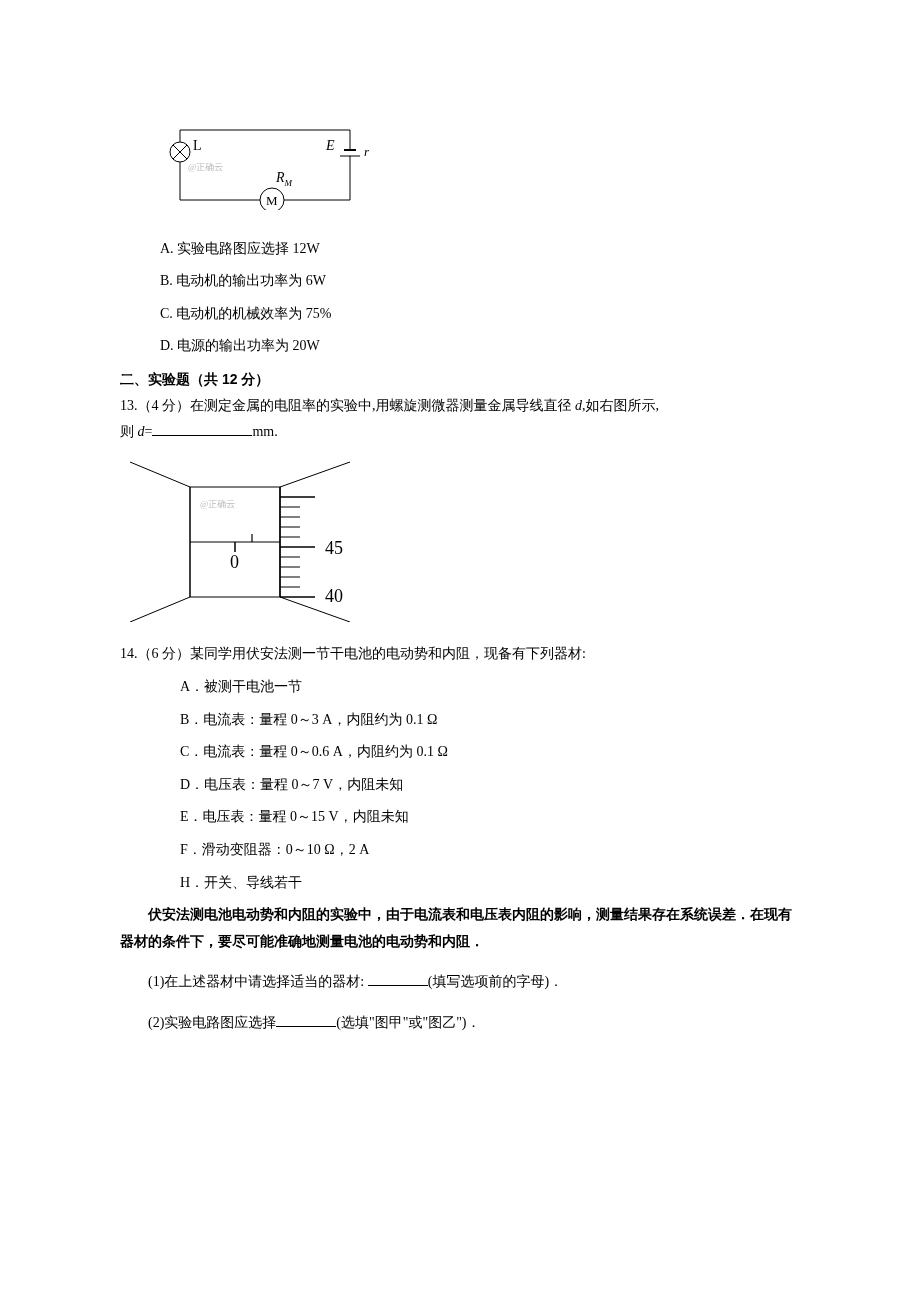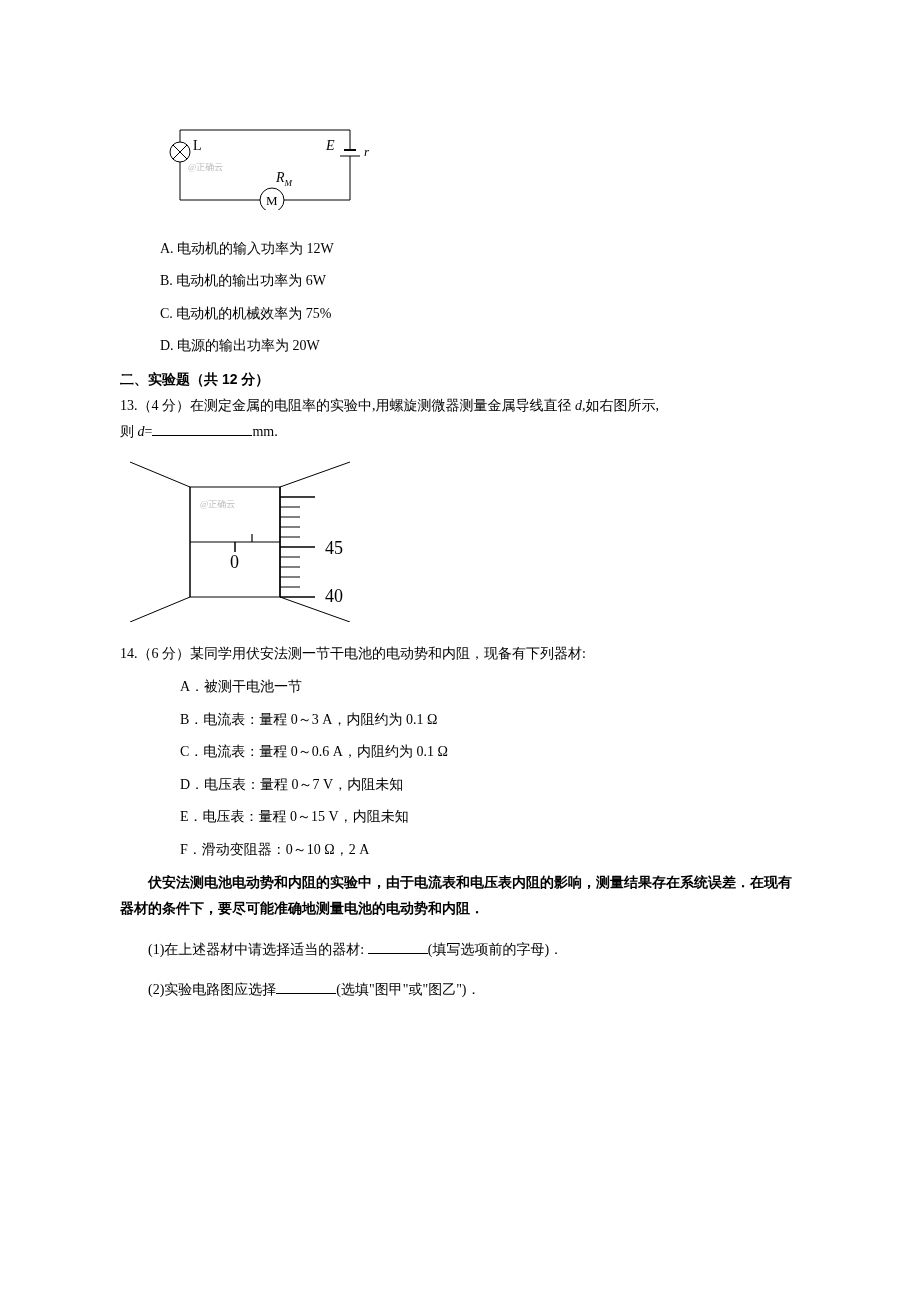--- a/index.html
+++ b/index.html
@@ -109,21 +109,21 @@
     <text x="204" y="36" font-size="13" class="italic-serif">r</text>
 
     <text x="116" y="62" font-size="14" class="italic-serif">
       <tspan>R</tspan><tspan dy="4" font-size="9">M</tspan>
     </text>
 
     <text x="28" y="50" class="watermark">@正确云</text>
   </svg>
 
   <div class="options">
-    <div class="option-line">A. 电动机的输入功率为 12W</div>
+    <div class="option-line">A. 实验电路图应选择 12W</div>
     <div class="option-line">B. 电动机的输出功率为 6W</div>
     <div class="option-line">C. 电动机的机械效率为 75%</div>
     <div class="option-line">D. 电源的输出功率为 20W</div>
   </div>
 
   <div class="section-header">二、实验题（共 12 分）</div>
 
   <div class="q13-line">
     <span>13.（4 分）在测定金属的电阻率的实验中,用螺旋测微器测量金属导线直径 </span><span class="d-italic">d</span><span>,如右图所示,</span>
   </div>
@@ -167,20 +167,21 @@
   </svg>
 
   <div>14.（6 分）某同学用伏安法测一节干电池的电动势和内阻，现备有下列器材:</div>
   <div class="q14-options">
     <div class="q14-option-line">A．被测干电池一节</div>
     <div class="q14-option-line">B．电流表：量程 0～3 A，内阻约为 0.1 Ω</div>
     <div class="q14-option-line">C．电流表：量程 0～0.6 A，内阻约为 0.1 Ω</div>
     <div class="q14-option-line">D．电压表：量程 0～7 V，内阻未知</div>
     <div class="q14-option-line">E．电压表：量程 0～15 V，内阻未知</div>
     <div class="q14-option-line">F．滑动变阻器：0～10 Ω，2 A</div>
+    <div class="q14-option-line">H．开关、导线若干</div>
   </div>
 
   <div class="paragraph-indent">伏安法测电池电动势和内阻的实验中，由于电流表和电压表内阻的影响，测量结果存在系统误差．在现有器材的条件下，要尽可能准确地测量电池的电动势和内阻．</div>
 
   <div class="sub-q">
     <span>(1)在上述器材中请选择适当的器材: </span><span class="blank-underline-short"></span><span>(填写选项前的字母)．</span>
   </div>
 
   <div class="sub-q">
     <span>(2)实验电路图应选择</span><span class="blank-underline-short"></span><span>(选填"图甲"或"图乙")．</span>

